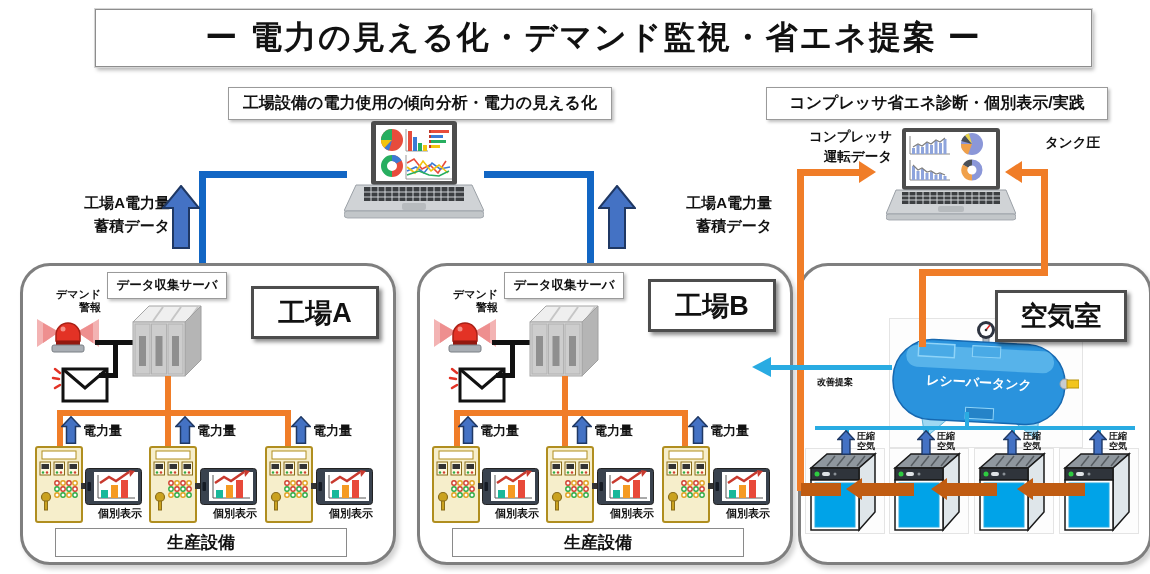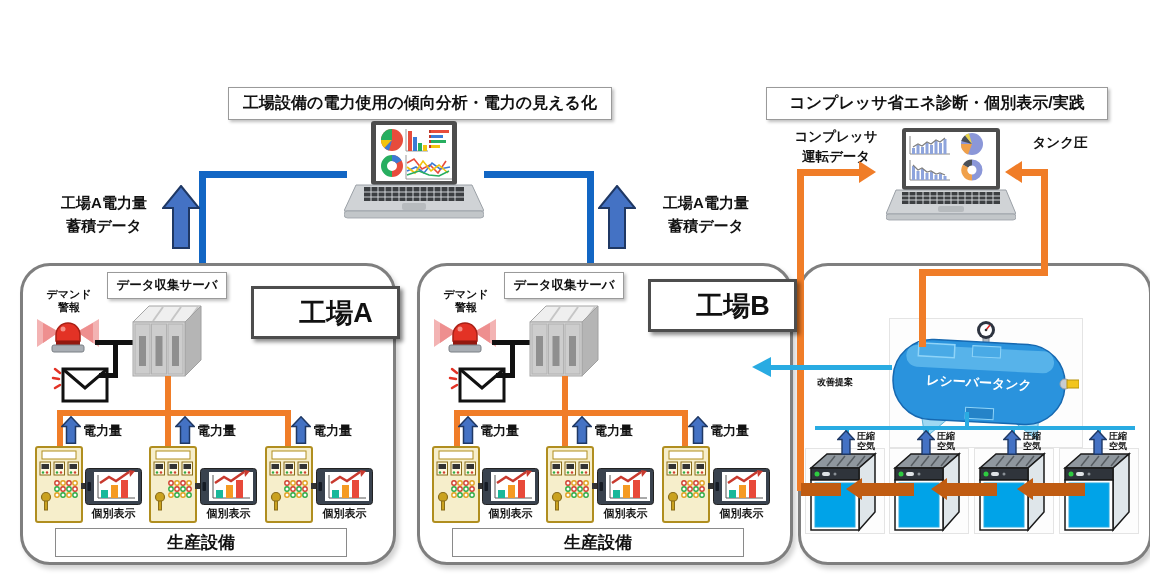--- a/index.html
+++ b/index.html
@@ -9,38 +9,39 @@
   .outlined-label{position:absolute;background:#fff;border:1px solid #9a9a9a;
     box-shadow:2px 2px 3px rgba(0,0,0,.25);display:flex;align-items:center;justify-content:center;
     font-weight:bold;white-space:nowrap;}
   .title-banner{position:absolute;background:#fff;border:1px solid #8d8d8d;outline:1px solid #d5d5d5;
     box-shadow:2px 3px 4px rgba(0,0,0,.3);display:flex;align-items:center;justify-content:center;
     font-weight:bold;font-size:32px;letter-spacing:2px;}
   .zone-box{position:absolute;background:#fff;border:3px solid #7f7f7f;border-radius:30px;
     box-shadow:3px 4px 5px rgba(0,0,0,.18);}
   .name-box{position:absolute;background:#fff;border:3px solid #4d4d4d;
     box-shadow:3px 3px 4px rgba(0,0,0,.45);display:flex;align-items:center;justify-content:center;
-    font-weight:bold;font-size:27px;z-index:4;padding-left:21px;}
-  .mini-label{position:absolute;font-weight:bold;text-align:center;line-height:1.2;}
+    font-weight:bold;font-size:27px;z-index:4;}
+  .mini-label{position:absolute;font-weight:bold;text-align:right;line-height:1.2;}
   .line{position:absolute;}
   .blue-line{background:#1266c4;}
   .orange-line{background:#f07d28;z-index:3;}
   .brown-line{background:#c05c12;z-index:5;}
   .air-line{background:#29abe2;z-index:3;}
   .tri{position:absolute;width:0;height:0;}
   .footer-box{position:absolute;background:#fff;border:1.5px solid #8a8a8a;display:flex;
     align-items:center;justify-content:center;font-weight:bold;font-size:17px;}
   .faint-cell{position:absolute;border:1px solid #e4e4e4;background:#fdfdfd;}
   svg{display:block;}
 </style>
 </head>
 <body>
 
 <div id="stage">
 
+  <div class="title-banner" style="left:95px;top:9px;width:995px;height:56px;">ー 電力の見える化・デマンド監視・省エネ提案 ー</div>
 
   <div class="outlined-label" style="left:228px;top:87px;width:382px;height:31px;font-size:16px;">工場設備の電力使用の傾向分析・電力の見える化</div>
   <div class="outlined-label" style="left:766px;top:87px;width:340px;height:31px;font-size:16px;">コンプレッサ省エネ診断・個別表示/実践</div>
 
   <div class="line blue-line" style="left:199px;top:171px;width:148px;height:7px;"></div>
   <div class="line blue-line" style="left:199px;top:171px;width:7px;height:95px;"></div>
   <div class="line blue-line" style="left:484px;top:171px;width:110px;height:7px;"></div>
   <div class="line blue-line" style="left:587px;top:171px;width:7px;height:95px;"></div>
 
   <svg class="abs" style="left:162px;top:185px;z-index:4;" width="38" height="64" viewBox="0 0 38 64">
@@ -619,20 +620,21 @@
       <polyline points="15,15 24,9 31,13 44,4" fill="none" stroke="#c8392e" stroke-width="2.5"></polyline>
       <polygon points="44,2 50,3 45,9" fill="#c8392e"></polygon>
     </svg>
     <div class="mini-label" style="left:62px;top:241px;width:57px;font-size:11px;">個別表示</div>
     <div class="mini-label" style="left:177px;top:241px;width:57px;font-size:11px;">個別表示</div>
     <div class="mini-label" style="left:293px;top:241px;width:57px;font-size:11px;">個別表示</div>
     <div class="footer-box" style="left:32px;top:262px;width:290px;height:27px;">生産設備</div>
   </div>
 
   <div class="zone-box" style="left:798px;top:263px;width:348px;height:296px;">
+    <div class="name-box" style="left:194px;top:24px;width:126px;height:46px;">空気室</div>
 
     <div class="faint-cell" style="left:88px;top:52px;width:192px;height:128px;"></div>
     <svg class="abs" style="left:90px;top:54px;" width="188" height="124" viewBox="0 0 188 124">
       <polygon points="30,92 58,98 34,118" fill="#9fd8f2" stroke="#5ab0d8" stroke-width="1"></polygon>
       <polygon points="118,98 148,92 146,120" fill="#9fd8f2" stroke="#5ab0d8" stroke-width="1"></polygon>
       <rect x="92" y="8" width="6" height="18" fill="#b0b8c0" stroke="#8a9098" stroke-width="1"></rect>
       <circle cx="95" cy="10" r="9" fill="#2e3440"></circle>
       <circle cx="95" cy="10" r="6" fill="#ffffff"></circle>
       <line x1="95" y1="10" x2="99" y2="5" stroke="#d22" stroke-width="1.5"></line>
       <circle cx="95" cy="10" r="1.3" fill="#333"></circle>

